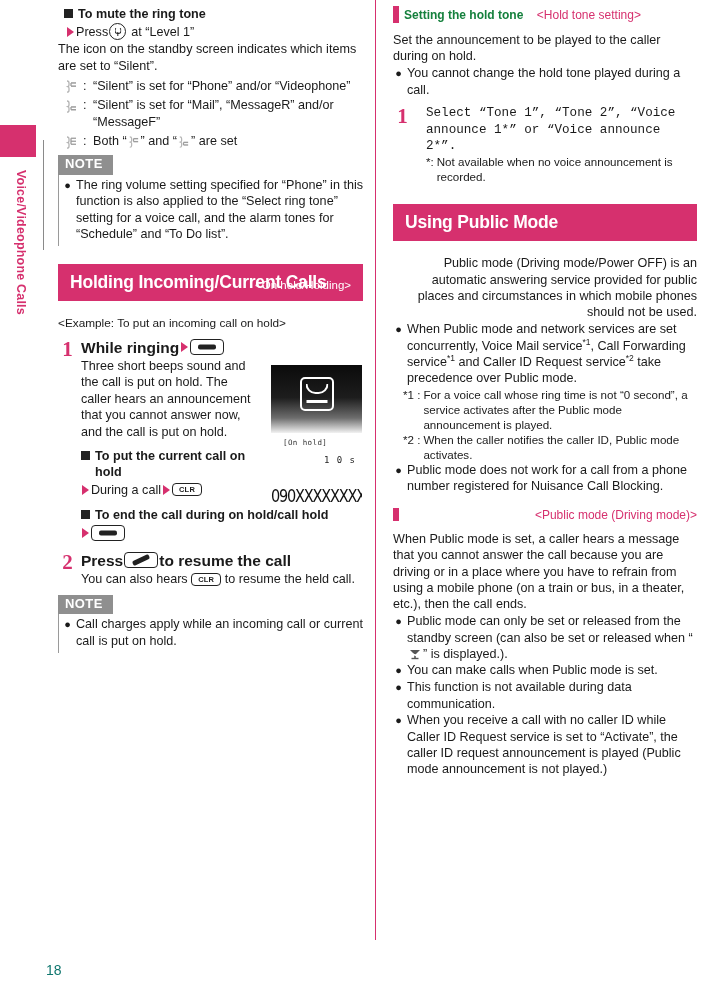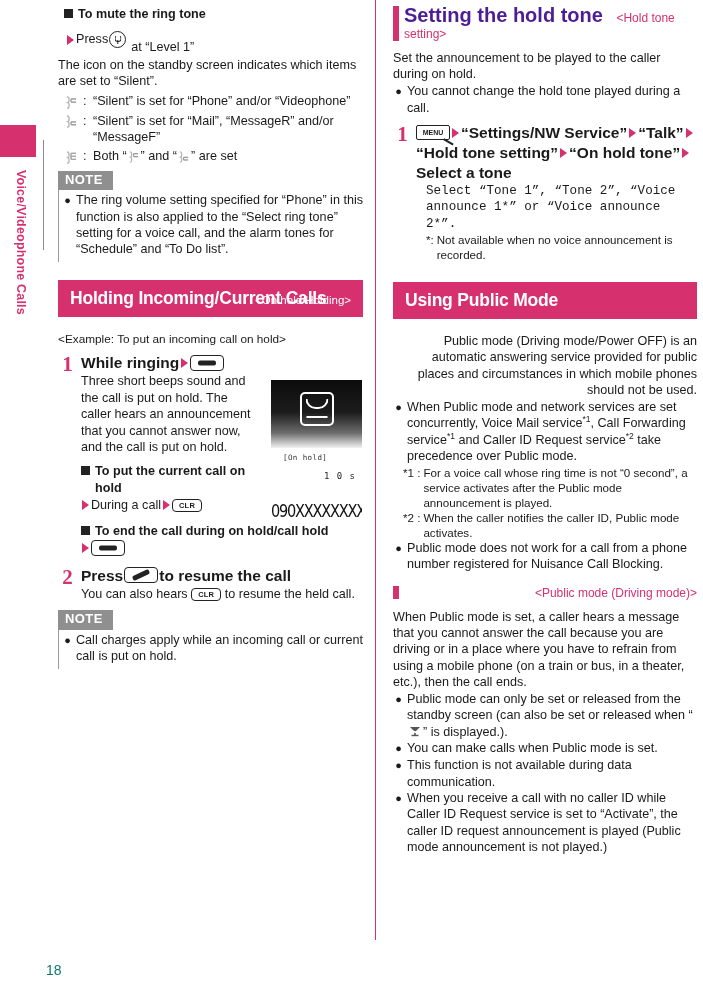--- a/index.html
+++ b/index.html
@@ -185,23 +185,23 @@
     margin: 14px 0 7px 0;
   }
   .barhead::before {
     content: "";
     position: absolute;
     left: 0; top: 1px; bottom: 2px;
     width: 6px;
     background: #d6306e;
   }
   .barhead .bh-title {
-    color: #4c1d95;
-    font-weight: bold;
-    font-size: 20px;
+    color: #15803d;
+    font-weight: bold;
+    font-size: 12px;
     line-height: 20px;
     display: inline-block;
   }
   .barhead .bh-sub {
     color: #d6306e;
     font-weight: normal;
     font-size: 12px;
     margin-left: 10px;
   }
   .barhead.two-line .bh-sub {
@@ -482,21 +482,21 @@
 
     <div class="sub-head" style="margin-top:6px;">
       <span class="sq"></span>
       <span>To mute the ring tone</span>
     </div>
 
     <div class="arrow-line">
       <span class="tri"></span>
       <span>Press</span>
       <span class="key-round"></span>
-      <span style="margin-left:4px;margin-top:16px;">at “Level 1”</span>
+      <span style="margin-left:4px;">at “Level 1”</span>
     </div>
 
     <p class="para tight" style="margin-top:1px;">The icon on the standby screen indicates which items are set to “Silent”.</p>
 
     <div class="icon-row" style="margin-top:4px;">
       <span class="ic-cell">
         <span class="silent-ico">
           <svg width="14" height="14" viewBox="0 0 14 14">
             <path d="M3 2 q2 0 2 2 v2 q0 1.2 -1.2 1.6 q1.2 .4 1.2 1.6 v2 q0 2 -2 2" fill="none" stroke="#b4b4b4" stroke-width="1.3"></path>
             <rect x="7" y="3.2" width="5" height="1.5" fill="#9d9d9d"></rect>
@@ -647,33 +647,20 @@
 
     <div class="bullets">
       <div class="bul">
         <span class="dot">●</span>
         <span class="txt">You cannot change the hold tone played during a call.</span>
       </div>
     </div>
 
     <div class="step" style="margin-top:7px;">
       <div class="step-num">1</div>
-      <div class="step-title">
-        <span class="key-menu">MENU</span>
-        <span class="tri"></span>
-        <span>“Settings/NW Service”</span>
-        <span class="tri"></span>
-        <span>“Talk”</span>
-        <span class="tri"></span>
-        <span>“Hold tone setting”</span>
-        <span class="tri"></span>
-        <span>“On hold tone”</span>
-        <span class="tri"></span>
-        <span>Select a tone</span>
-      </div>
       <div class="step-body sel-indent">Select “Tone 1”, “Tone 2”, “Voice announce 1*” or “Voice announce 2*”.</div>
       <div class="fn" style="margin-left:10px;">
         <span class="fn-k">*:</span>
         <span class="fn-t">Not available when no voice announcement is recorded.</span>
       </div>
     </div>
 
     <div class="banner" style="margin-top:20px;">
       <div class="banner-title">Using Public Mode</div>
     </div>

